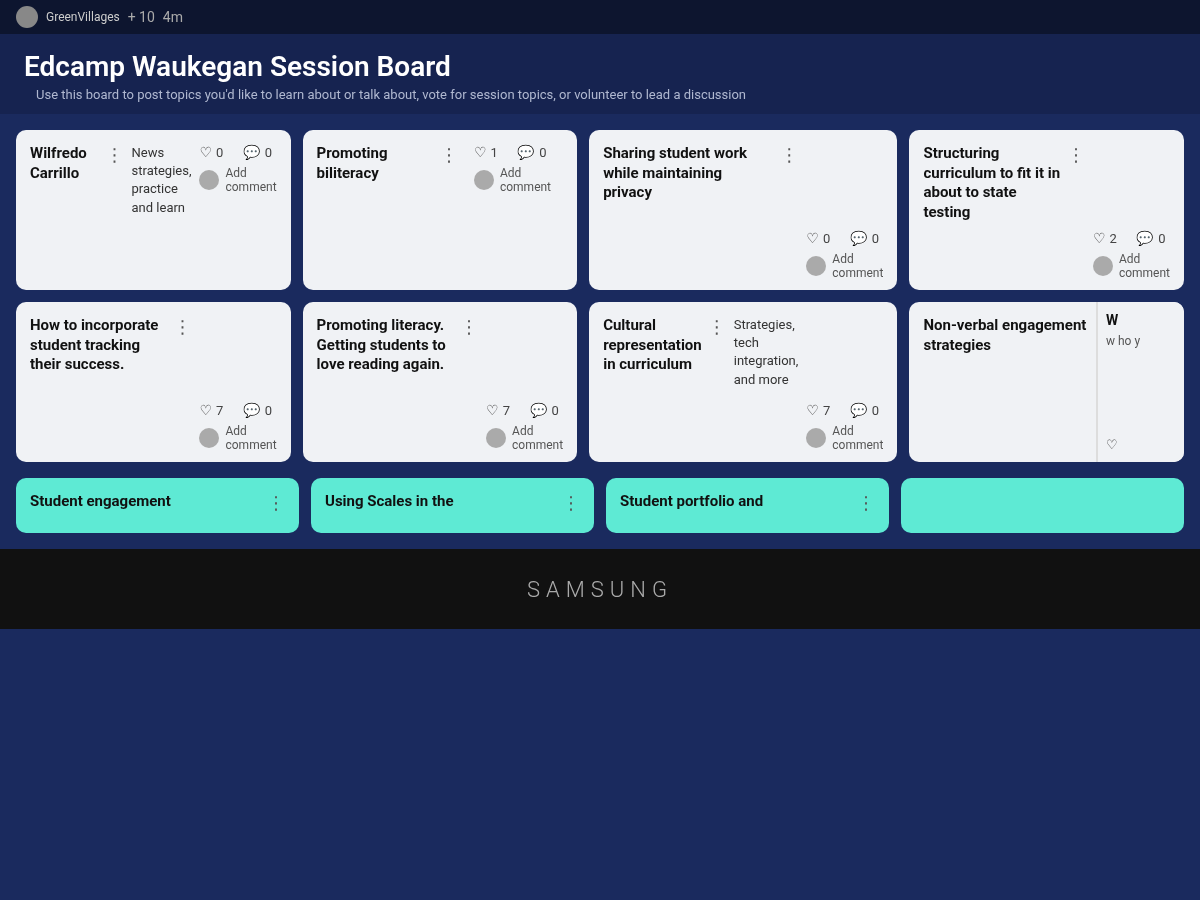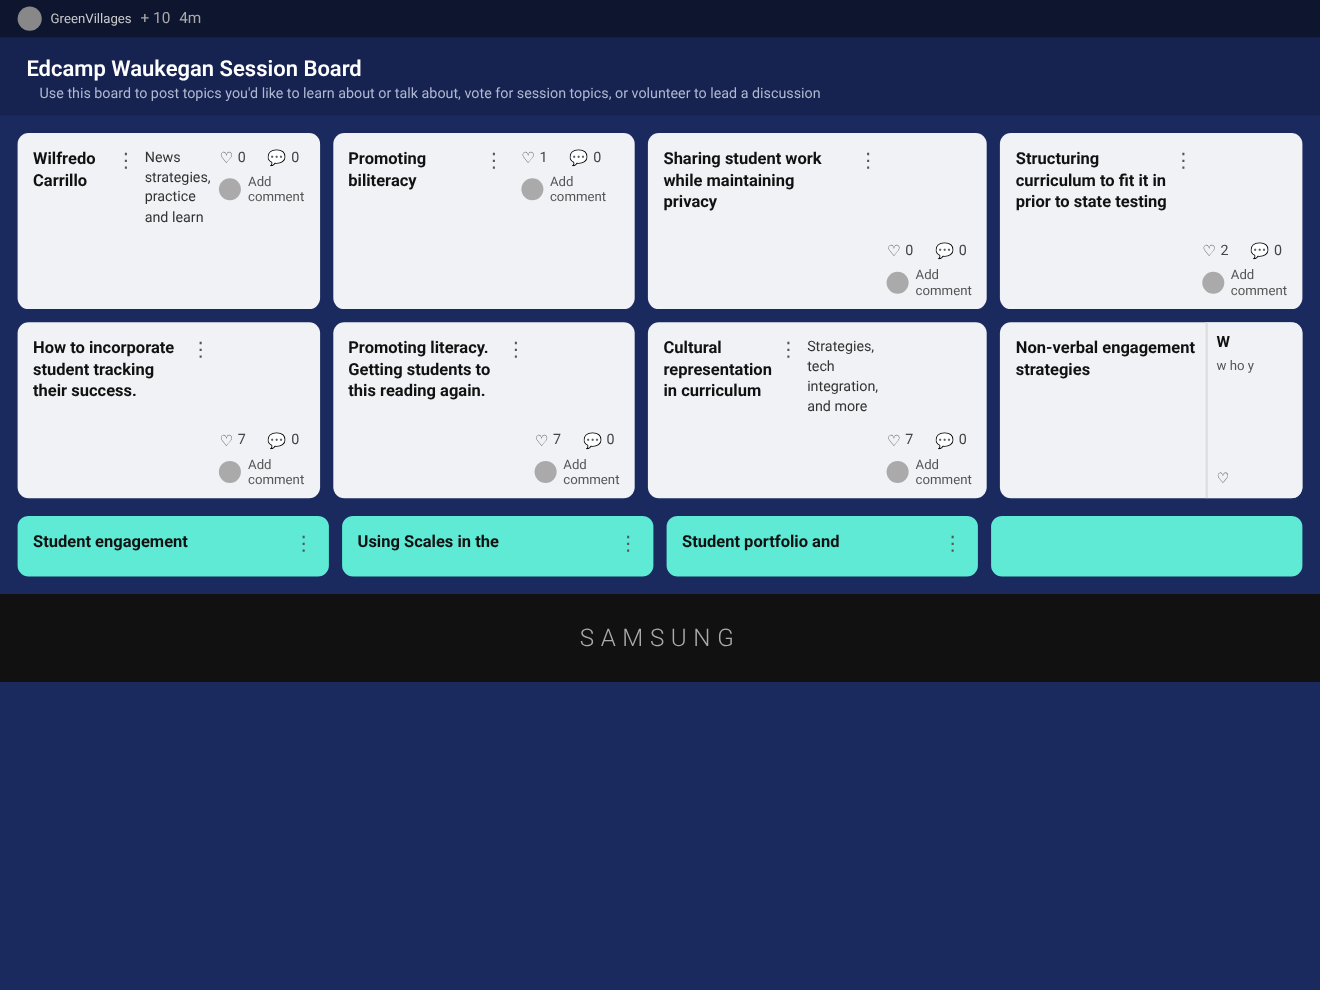--- a/index.html
+++ b/index.html
@@ -37,21 +37,21 @@
       font-size: 14px;
     }
 
     .header {
       padding: 16px 24px 12px;
       background: rgba(0,0,0,0.15);
     }
 
     .header-title {
       color: #ffffff;
-      font-size: 20px;
+      font-size: 28px;
       font-weight: 600;
       margin-bottom: 4px;
     }
 
     .header-subtitle {
       color: #b0b8d0;
       font-size: 13px;
       margin-left: 12px;
     }
 
@@ -292,21 +292,21 @@
       </div>
       <div class="add-comment">
         <div class="add-comment-avatar"></div>
         <span>Add comment</span>
       </div>
     </div>
   </div>
 
   <div class="card">
     <div class="card-header">
-      <div class="card-title">Structuring curriculum to fit it in prior to state testing</div>
+      <div class="card-title">Structuring curriculum to fit it in about to state testing</div>
       <div class="card-menu">⋮</div>
     </div>
     <div class="card-footer" style="margin-top:auto">
       <div class="card-stats">
         <div class="stat">
           <span class="stat-icon">♡</span>
           <span>2</span>
         </div>
         <div class="stat">
           <span class="stat-icon">💬</span>
@@ -338,21 +338,21 @@
       </div>
       <div class="add-comment">
         <div class="add-comment-avatar"></div>
         <span>Add comment</span>
       </div>
     </div>
   </div>
 
   <div class="card">
     <div class="card-header">
-      <div class="card-title">Promoting literacy. Getting students to this reading again.</div>
+      <div class="card-title">Promoting literacy. Getting students to love reading again.</div>
       <div class="card-menu">⋮</div>
     </div>
     <div class="card-footer" style="margin-top:auto">
       <div class="card-stats">
         <div class="stat">
           <span class="stat-icon">♡</span>
           <span>7</span>
         </div>
         <div class="stat">
           <span class="stat-icon">💬</span>

